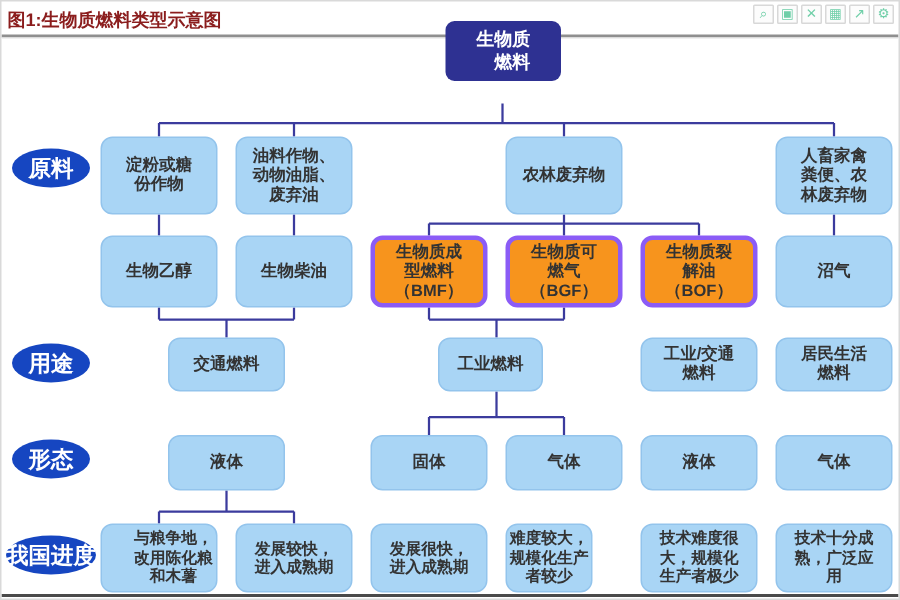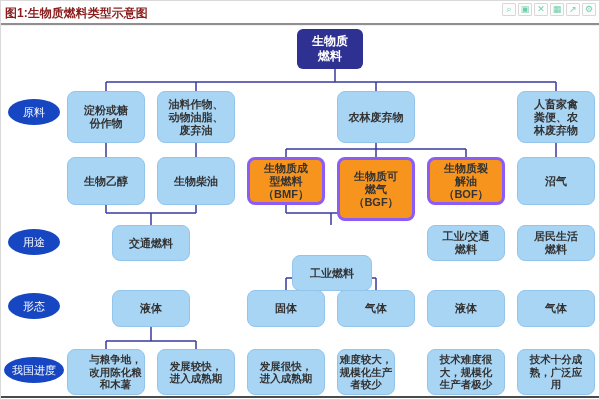--- a/index.html
+++ b/index.html
@@ -41,21 +41,21 @@
   .blue   { background:#a9d5f5; border:1px solid #93c4ec; }
   .orange { background:#f7941d; border:3px solid #8b5cf6; }
   .root {
     position:absolute; display:flex; align-items:center; justify-content:center;
     text-align:center; white-space:pre-line;
     background:#2e3192; color:#fff; font-weight:bold; font-size:12px;
     line-height:15px; border-radius:6px;
   }
   .row-label {
     position:absolute; display:flex; align-items:center; justify-content:center;
-    background:#1646c1; color:#fff; font-weight:normal; font-size:11px;
+    background:#1646c1; color:#fff; font-weight:bold; font-size:15px;
     border-radius:50%; text-align:center;
   }
   .small { font-size:10.5px; line-height:12.5px; }
 </style>
 </head>
 <body>
 
 <div id="stage">
 
   <div class="title">图1:生物质燃料类型示意图</div>
@@ -73,21 +73,21 @@
   <svg class="connectors" width="600" height="400">
     <path d="M334,68 V81 M105,81 H555 M105,81 V90 M195,81 V90 M375,81 V90 M555,81 V90
              M105,142 V156 M195,142 V156 M555,142 V156
              M375,142 V156 M285,148 H465 M285,148 V156 M465,148 V156
              M105,204 V212 M195,204 V212 M105,212 H195 M150,212 V224
              M285,204 V212 M375,204 V212 M285,212 H375 M330,212 V224
              M330,260 V277 M285,277 H375 M285,277 V289 M375,277 V289
              M150,326 V340 M105,340 H195 M105,340 V348 M195,340 V348" fill="none" stroke="#3b3b9d" stroke-width="1.5"></path>
   </svg>
 
-  <div class="root" style="left:296px;top:28px;width:66px;height:40px;">生物质
+  <div class="root" style="left:296px;top:13px;width:77px;height:40px;text-align:right;">生物质
 燃料</div>
 
   <div class="row-label" style="left:7px;top:98px;width:52px;height:26px;">原料</div>
   <div class="row-label" style="left:7px;top:228px;width:52px;height:26px;">用途</div>
   <div class="row-label" style="left:7px;top:292px;width:52px;height:26px;text-align:right;">形态</div>
   <div class="row-label" style="left:3px;top:356px;width:60px;height:26px;">我国进度</div>
 
   <div class="node blue" style="left:66px;top:90px;width:78px;height:52px;">淀粉或糖
 份作物</div>
   <div class="node blue" style="left:156px;top:90px;width:78px;height:52px;">油料作物、
@@ -96,30 +96,30 @@
   <div class="node blue" style="left:336px;top:90px;width:78px;height:52px;">农林废弃物</div>
   <div class="node blue" style="left:516px;top:90px;width:78px;height:52px;">人畜家禽
 粪便、农
 林废弃物</div>
 
   <div class="node blue" style="left:66px;top:156px;width:78px;height:48px;">生物乙醇</div>
   <div class="node blue" style="left:156px;top:156px;width:78px;height:48px;">生物柴油</div>
   <div class="node orange" style="left:246px;top:156px;width:78px;height:48px;">生物质成
 型燃料
 （BMF）</div>
-  <div class="node orange" style="left:336px;top:156px;width:78px;height:64px;">生物质可
+  <div class="node orange" style="left:336px;top:156px;width:78px;height:48px;">生物质可
 燃气
 （BGF）</div>
   <div class="node orange" style="left:426px;top:156px;width:78px;height:48px;">生物质裂
 解油
 （BOF）</div>
   <div class="node blue" style="left:516px;top:156px;width:78px;height:48px;">沼气</div>
 
   <div class="node blue" style="left:111px;top:224px;width:78px;height:36px;">交通燃料</div>
-  <div class="node blue" style="left:291px;top:224px;width:80px;height:36px;margin-top:30px;">工业燃料</div>
+  <div class="node blue" style="left:291px;top:224px;width:70px;height:36px;">工业燃料</div>
   <div class="node blue" style="left:426px;top:224px;width:78px;height:36px;">工业/交通
 燃料</div>
   <div class="node blue" style="left:516px;top:224px;width:78px;height:36px;">居民生活
 燃料</div>
 
   <div class="node blue" style="left:111px;top:289px;width:78px;height:37px;">液体</div>
   <div class="node blue" style="left:246px;top:289px;width:78px;height:37px;">固体</div>
   <div class="node blue" style="left:336px;top:289px;width:78px;height:37px;">气体</div>
   <div class="node blue" style="left:426px;top:289px;width:78px;height:37px;">液体</div>
   <div class="node blue" style="left:516px;top:289px;width:78px;height:37px;">气体</div>

